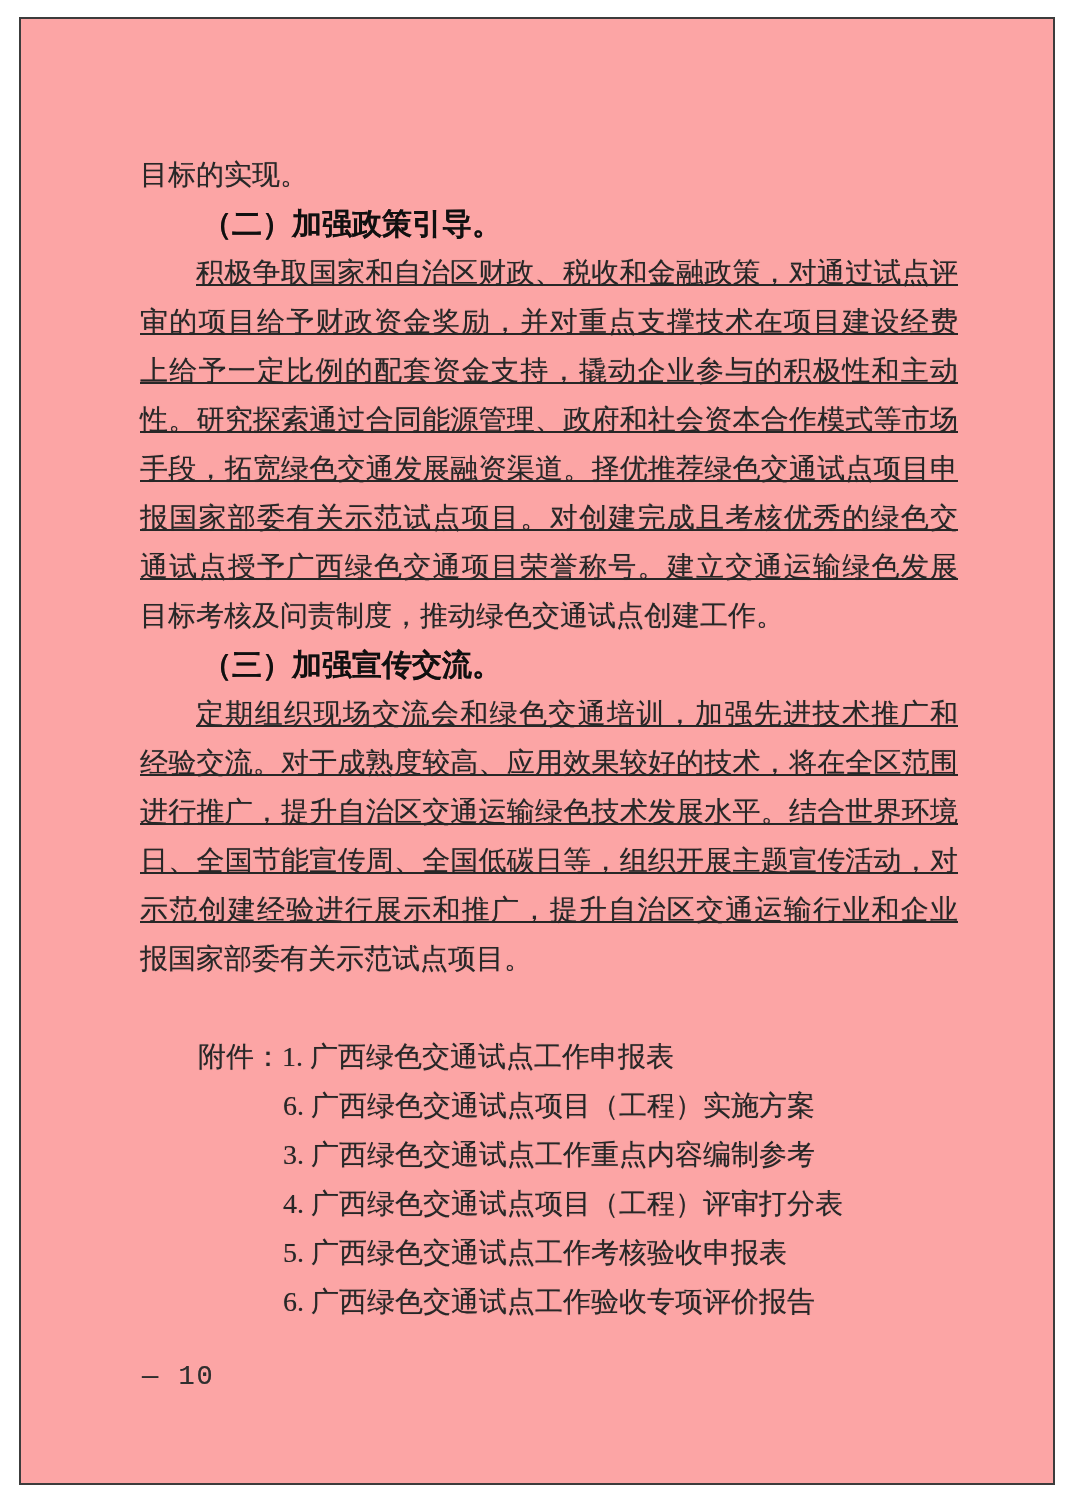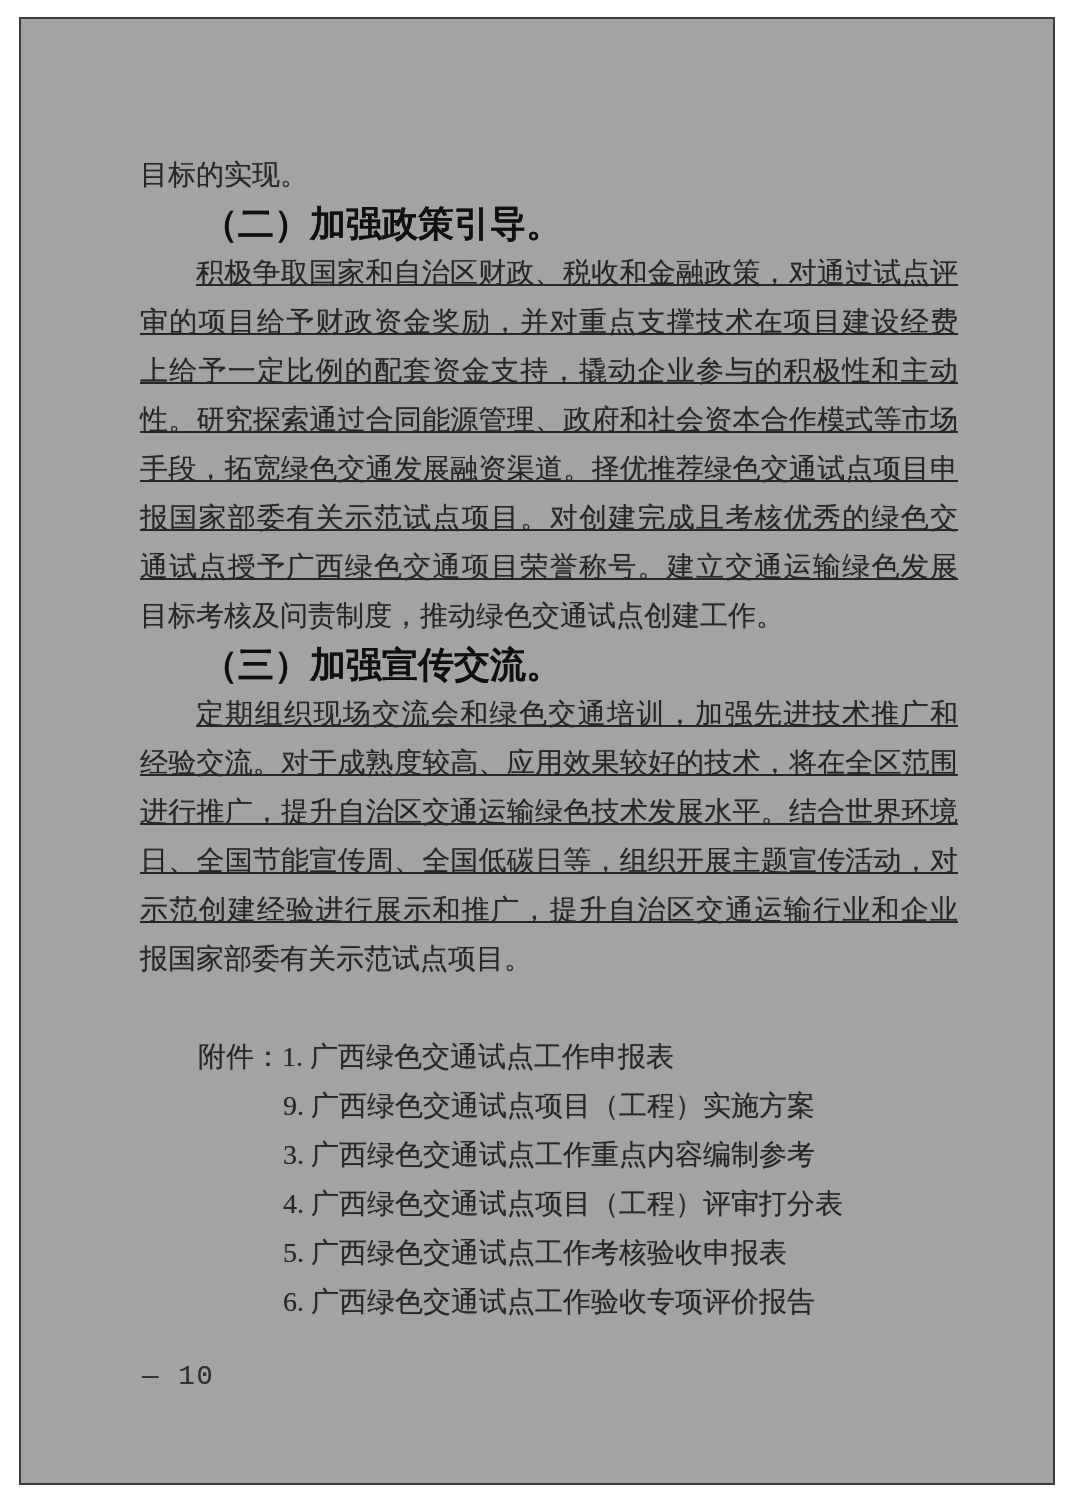--- a/index.html
+++ b/index.html
@@ -5,36 +5,36 @@
   html,body{margin:0;padding:0;}
   body{
     width:1080px;height:1510px;position:relative;
     background:#ffffff;
     font-family:"Liberation Serif","DejaVu Serif",serif;
     overflow:hidden;
   }
   .frame{
     position:absolute;left:19px;top:17px;width:1036px;height:1468px;
     border:2px solid #3c3c3c;
-    background:#a3a3a3;
+    background:#fca5a5;
     box-sizing:border-box;
   }
   .content{
     position:absolute;left:119px;top:131px;width:818px;
   }
   .line{
     height:49px;line-height:49px;font-size:28px;color:#272727;
     text-shadow:0 0 0.7px rgba(45,45,45,.5);
   }
   .cont{white-space:nowrap;}
   .justify{text-align:justify;text-align-last:justify;text-decoration:underline;}
   .pstart{text-indent:56px;}
   .heading{
     font-family:"Liberation Sans","DejaVu Sans",sans-serif;
-    font-weight:700;font-size:36px;color:#101010;
+    font-weight:700;font-size:30px;color:#101010;
     padding-left:62px;white-space:nowrap;
     text-shadow:0 0 0.5px rgba(10,10,10,.6);
   }
   .spacer{height:49px;}
   .attach-head{padding-left:58px;white-space:nowrap;}
   .attach-item{padding-left:143px;white-space:nowrap;}
   .footer{
     position:absolute;left:121px;top:1340px;height:36px;line-height:36px;
     font-size:27px;color:#2f2f2f;letter-spacing:2px;
     text-shadow:0 0 0.6px rgba(45,45,45,.5);
@@ -58,21 +58,21 @@
       <div class="line cont">目标考核及问责制度，推动绿色交通试点创建工作。</div>
       <div class="line heading">（三）加强宣传交流。</div>
       <div class="line pstart justify">定期组织现场交流会和绿色交通培训，加强先进技术推广和</div>
       <div class="line justify">经验交流。对于成熟度较高、应用效果较好的技术，将在全区范围</div>
       <div class="line justify">进行推广，提升自治区交通运输绿色技术发展水平。结合世界环境</div>
       <div class="line justify">日、全国节能宣传周、全国低碳日等，组织开展主题宣传活动，对</div>
       <div class="line justify">示范创建经验进行展示和推广，提升自治区交通运输行业和企业</div>
       <div class="line cont">报国家部委有关示范试点项目。</div>
       <div class="line spacer"></div>
       <div class="line attach-head">附件：1. 广西绿色交通试点工作申报表</div>
-      <div class="line attach-item">9. 广西绿色交通试点项目（工程）实施方案</div>
+      <div class="line attach-item">6. 广西绿色交通试点项目（工程）实施方案</div>
       <div class="line attach-item">3. 广西绿色交通试点工作重点内容编制参考</div>
       <div class="line attach-item">4. 广西绿色交通试点项目（工程）评审打分表</div>
       <div class="line attach-item">5. 广西绿色交通试点工作考核验收申报表</div>
       <div class="line attach-item">6. 广西绿色交通试点工作验收专项评价报告</div>
     </div>
   <div class="footer">
     <span>— 10</span>
   </div>
 </div>
 

